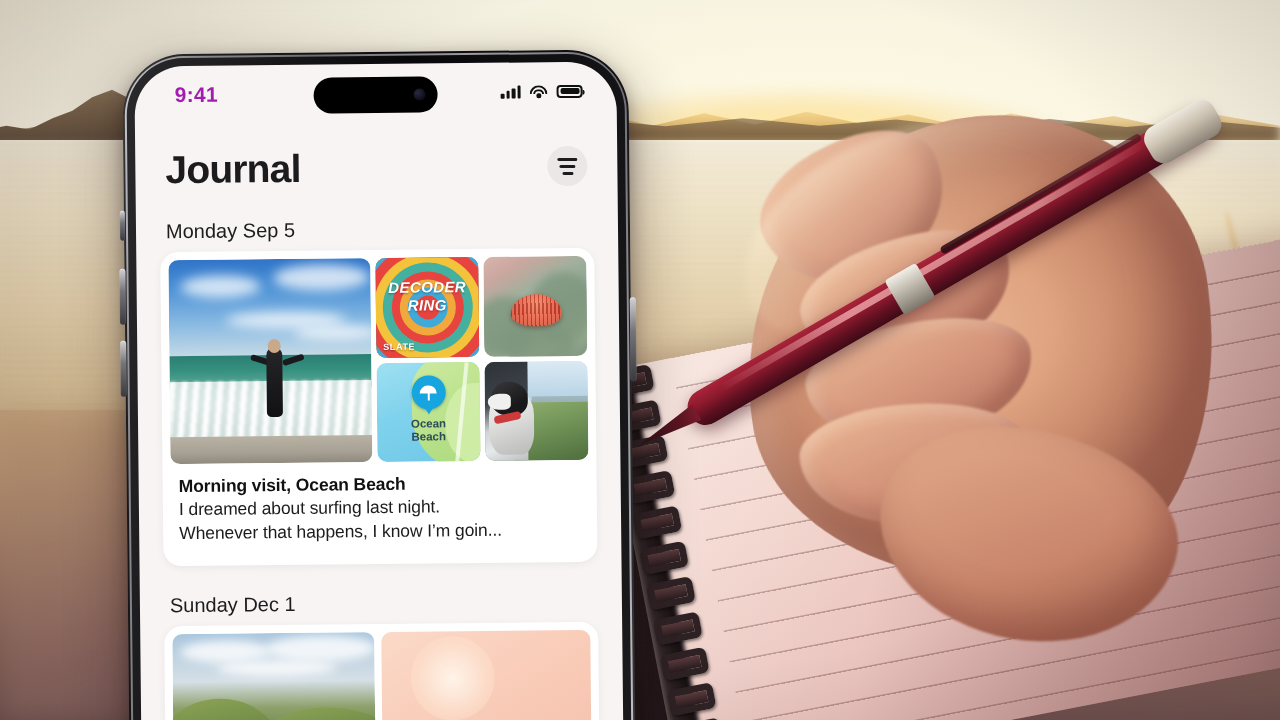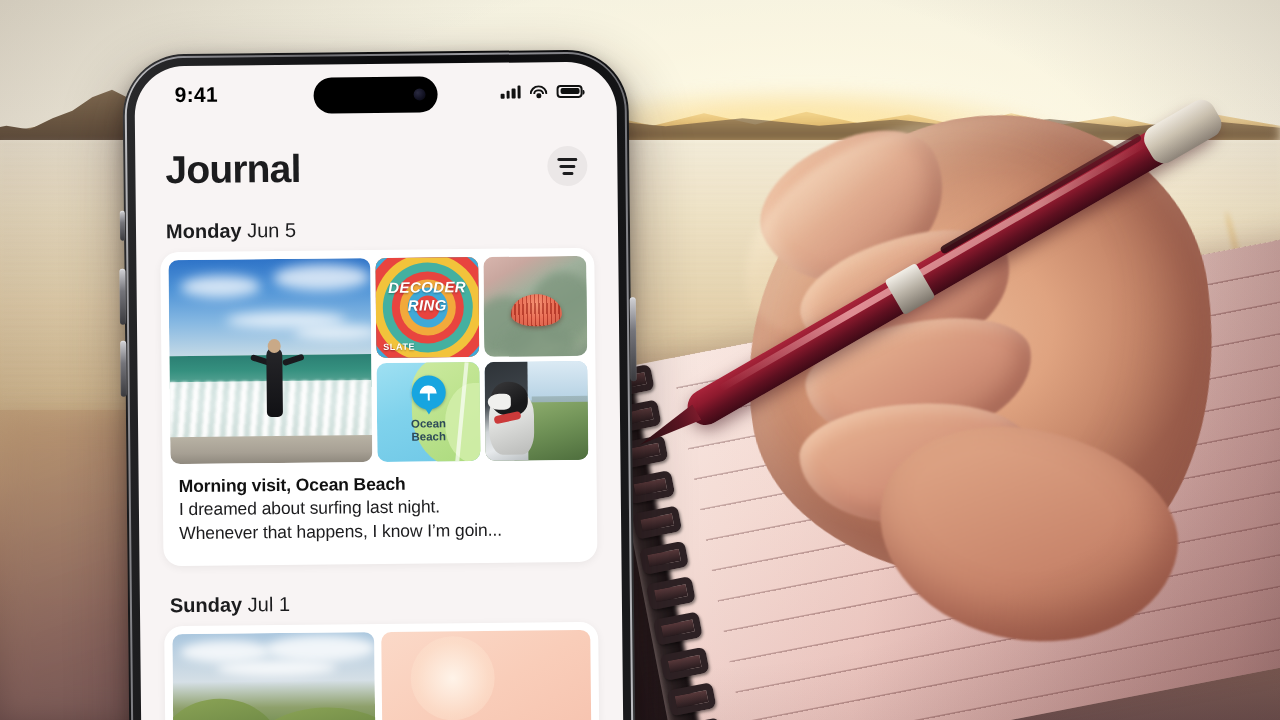--- a/index.html
+++ b/index.html
@@ -225,21 +225,21 @@
   .btn-volup { left:-5px; top:214px; width:6px; height:56px; }
   .btn-voldn { left:-5px; top:286px; width:6px; height:56px; }
   .btn-power { right:-5px; top:248px; width:6px; height:84px; }
 
   
   .status-bar {
     position:relative; height:58px;
     display:flex; align-items:center; justify-content:space-between;
     padding:0 34px 0 40px;
   }
-  .status-time { font-size:21px; font-weight:700; color:#000000; letter-spacing:.3px; }
+  .status-time { font-size:21px; font-weight:700; color:#a21caf; letter-spacing:.3px; }
   .status-right { display:flex; align-items:center; gap:9px; }
 
   .dyn-island {
     position:absolute; left:50%; top:13px; transform:translateX(-50%);
     width:124px; height:36px; border-radius:20px; background:#000;
   }
   .dyn-cam {
     position:absolute; right:12px; top:50%; transform:translateY(-50%);
     width:12px; height:12px; border-radius:50%;
     background:radial-gradient(circle at 35% 35%, #2a2a40 0%, #101020 60%, #05050a 100%);
@@ -272,21 +272,21 @@
   }
   .filter-btn i { display:block; height:3px; background:#1c1c1e; border-radius:2px; }
   .filter-btn i:nth-child(1){ width:20px; }
   .filter-btn i:nth-child(2){ width:16px; }
   .filter-btn i:nth-child(3){ width:11px; }
 
   .day-head {
     padding:28px 30px 9px 30px;
     font-size:20px; color:#1c1c1e;
   }
-  .day-head .dow { font-weight:700; }
+  .day-head .dow { font-weight:400; }
   .day-head .dnum { font-weight:400; }
 
   .entry-card {
     margin:0 24px; border-radius:18px; background:#fff;
     box-shadow:0 2px 8px rgba(0,0,0,0.06);
     overflow:hidden; padding:8px;
   }
   .media-grid { display:flex; gap:5px; }
   .media-main { width:202px; height:204px; border-radius:10px; overflow:hidden; position:relative; flex:none; }
   .media-col { display:flex; flex-direction:column; gap:5px; flex:1; }
@@ -506,21 +506,21 @@
       <div class="app-title">Journal</div>
       <button class="filter-btn">
           <i></i>
           <i></i>
           <i></i>
         </button>
     </div>
 
     <div class="day-head">
       <span class="dow">Monday</span>
-      <span class="dnum">Jun 5</span>
+      <span class="dnum">Sep 5</span>
     </div>
 
     <div class="entry-card">
       <div class="media-grid">
 
         <div class="media-main">
           <div class="ph-surf">
             <div class="ph-surf-sky"></div>
             <div class="ph-surf-cloud" style="left:6%;top:8%;width:80px;height:22px"></div>
             <div class="ph-surf-cloud" style="left:52%;top:3%;width:96px;height:26px"></div>
@@ -606,21 +606,21 @@
 
       <div class="entry-text">
         <div class="entry-title">Morning visit, Ocean Beach</div>
         <div class="entry-body">I dreamed about surfing last night.</div>
         <div class="entry-body">Whenever that happens, I know I’m goin...</div>
       </div>
     </div>
 
     <div class="day-head">
       <span class="dow">Sunday</span>
-      <span class="dnum">Jul 1</span>
+      <span class="dnum">Dec 1</span>
     </div>
 
     <div class="entry-card-2">
       <div class="mt-photo">
         <div class="ph-mt">
           <span class="ph-mt-cloud" style="left:4%;top:6%;width:90px;height:22px"></span>
           <span class="ph-mt-cloud" style="left:46%;top:2%;width:110px;height:26px"></span>
           <span class="ph-mt-cloud" style="left:22%;top:22%;width:120px;height:16px"></span>
           <span class="ph-mt-hill" style="left:-8%;width:62%;height:46%"></span>
           <span class="ph-mt-hill" style="left:38%;width:76%;height:38%"></span>

